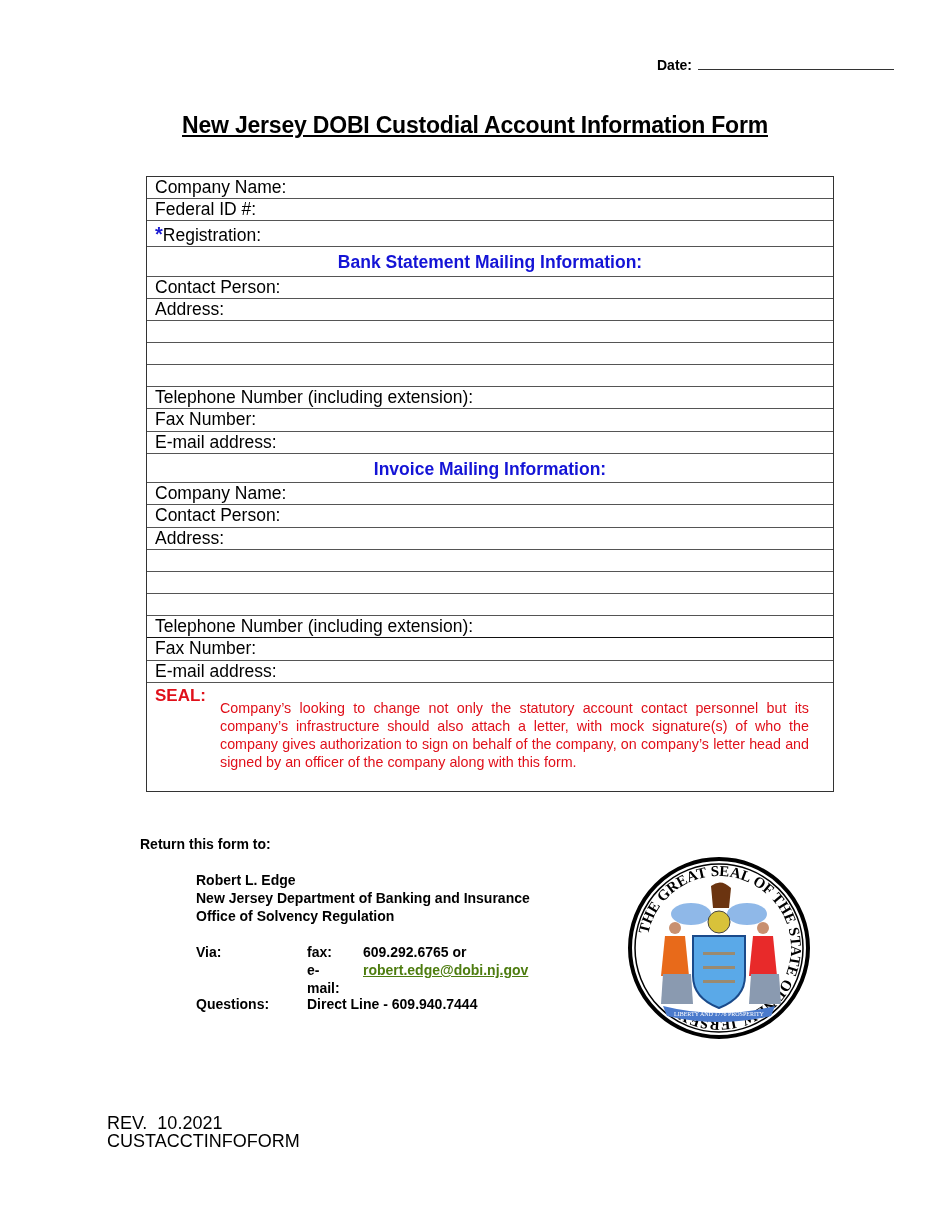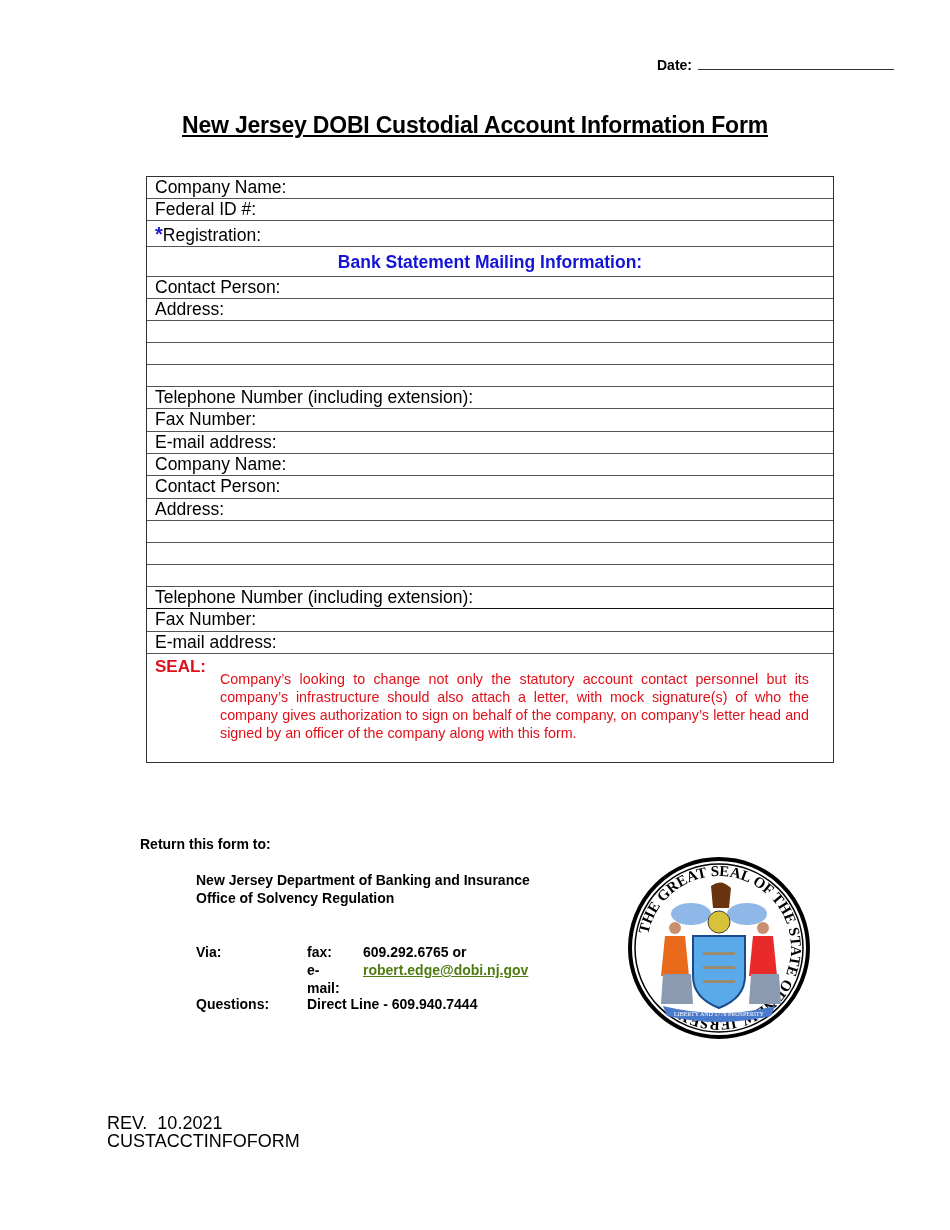--- a/index.html
+++ b/index.html
@@ -42,38 +42,40 @@
   <div class="row" style="height:26px;line-height:26px"><span class="ast">*</span><span>Registration:</span></div>
   <div class="row section" style="height:30px;line-height:30px">Bank Statement Mailing Information:</div>
   <div class="row" style="height:22px"><span>Contact Person:</span></div>
   <div class="row" style="height:22px"><span>Address:</span></div>
   <div class="row" style="height:22px"></div>
   <div class="row" style="height:22px"></div>
   <div class="row" style="height:22px"></div>
   <div class="row" style="height:22px"><span>Telephone Number (including extension):</span></div>
   <div class="row" style="height:23px"><span>Fax Number:</span></div>
   <div class="row" style="height:22px"><span>E-mail address:</span></div>
+  <div class="row section" style="height:29px;line-height:30px">Invoice Mailing Information:</div>
   <div class="row" style="height:22px"><span>Company Name:</span></div>
   <div class="row" style="height:23px"><span>Contact Person:</span></div>
   <div class="row" style="height:22px"><span>Address:</span></div>
   <div class="row" style="height:22px"></div>
   <div class="row" style="height:22px"></div>
   <div class="row" style="height:22px"></div>
   <div class="row" style="height:22px;border-bottom-color:#111"><span>Telephone Number (including extension):</span></div>
   <div class="row" style="height:23px"><span>Fax Number:</span></div>
   <div class="row" style="height:22px"><span>E-mail address:</span></div>
   <div class="row note" style="height:108px">
     <span class="note-label">SEAL:</span>
     <div class="note-text">Company’s looking to change not only the statutory account contact personnel but its company’s infrastructure should also attach a letter, with mock signature(s) of who the company gives authorization to sign on behalf of the company, on company’s letter head and signed by an officer of the company along with this form.</div>
   </div>
 </div>
 
 <div class="ret">Return this form to:</div>
 
 <div class="addr">
+  <div>Robert L. Edge</div>
   <div>New Jersey Department of Banking and Insurance</div>
   <div>Office of Solvency Regulation</div>
 </div>
 
 <div class="via">
   <div style="position:relative;height:18px">
     <span class="c1">Via:</span>
     <span class="c2">fax:</span>
     <span class="c3">609.292.6765 or</span>
   </div>

